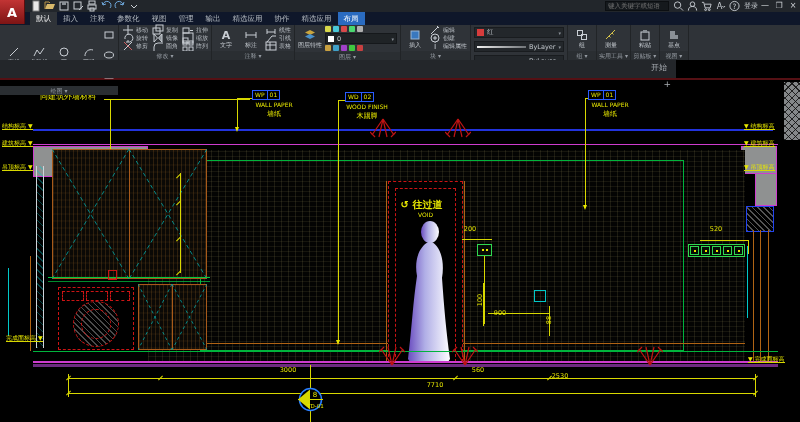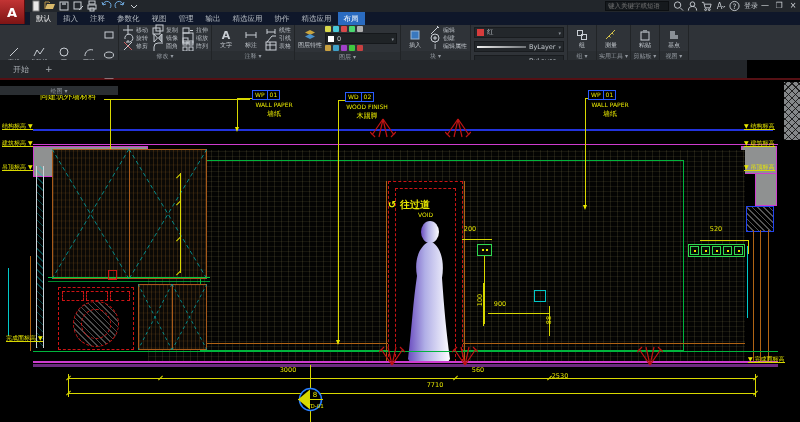--- a/index.html
+++ b/index.html
@@ -34,21 +34,21 @@
   .layercol{display:flex;flex-direction:column;gap:1px;}
   .tinyrow{display:flex;gap:2px;}
   .tinysq{width:6px;height:6px;border-radius:1px;}
   .layerdd{width:66px;height:9px;background:#1f2326;border:1px solid #15181b;color:#d0d4d8;font-size:6.5px;display:flex;align-items:center;gap:3px;padding:0 2px;}
   .layerdd .sw{width:6px;height:6px;background:#fff;}
   .proprow{width:84px;height:9px;background:#23272b;border:1px solid #191c1f;display:flex;align-items:center;gap:3px;padding:0 2px;color:#c3c8cd;font-size:6.5px;margin:1px 0;}
   .proprow .sw{width:7px;height:7px;}
   .proprow .lnprev{flex:1;height:2px;background:linear-gradient(90deg,#f0f0f0,#707478);}
   .caret{color:#8a9096;font-size:5px;margin-left:auto;}
   
-  #filetabs{position:absolute;top:60px;left:0;width:747px;height:18px;background:#23262a;display:flex;align-items:center;padding-left:4px;box-sizing:border-box;gap:2px;z-index:3;}
+  #filetabs{position:absolute;top:60px;left:0;width:676px;height:18px;background:#23262a;display:flex;align-items:flex-end;padding-left:4px;box-sizing:border-box;gap:2px;z-index:3;flex-direction:column;}
   .ftab{height:15px;line-height:15px;font-size:8px;padding:0 9px;color:#a9aeb4;white-space:nowrap;}
   .ftab.active{background:#3b4147;color:#f0f0f0;}
   .ftab .x{margin-left:5px;color:#c6cacd;}
   .fadd{height:15px;line-height:14px;font-size:9px;color:#a9aeb4;padding:0 5px;}
   
   #canvas{position:absolute;top:78px;left:0;width:800px;height:344px;background:#000;overflow:hidden;}
   .abs{position:absolute;}
   .cadtext{position:absolute;color:#e8e800;white-space:nowrap;}
   .dimt{position:absolute;color:#e2e200;font-size:6.5px;text-align:center;white-space:nowrap;}
   .dimt.rot{transform:rotate(-90deg);}
@@ -510,21 +510,21 @@
       <linearGradient id="pg" x1="0" y1="0" x2="1" y2="0">
         <stop offset="0" stop-color="#6a4cc0"></stop>
           <stop offset="0.4" stop-color="#b0aee6"></stop>
           <stop offset="1" stop-color="#fdfdff"></stop>
       </linearGradient>
     </defs>
     <ellipse cx="32" cy="14" rx="9" ry="11" fill="url(#pg)"></ellipse>
     <path d="M32,23 C21,28 16,42 19,58 C15,84 14,108 10,141 L12,144 L50,144 L52,141 C48,112 46,88 44,60 C47,42 42,27 32,23 Z" fill="url(#pg)"></path>
   </svg>
 
-  <div class="cadtext" style="left:388px;top:120px;width:67px;text-align:left;font-size:10px;font-weight:bold;"><span>↺</span> <span>往过道</span></div>
+  <div class="cadtext" style="left:388px;top:120px;width:67px;text-align:center;font-size:10px;font-weight:bold;"><span>↺</span> <span>往过道</span></div>
   <div class="cadtext" style="left:388px;top:133px;width:75px;text-align:center;font-size:6px;">VOID</div>
 
   <div class="cadtext" style="left:40px;top:13px;font-size:8px;">同建筑外墙材料</div>
   <div class="abs yl" style="left:104px;top:21px;width:146px;height:1px;"></div>
   <div class="abs yl" style="left:110px;top:21px;width:1px;height:140px;"></div>
   <div class="arrdn" style="left:108px;top:161px;"></div>
 
   <div class="abs" style="left:52px;top:71px;width:155px;height:202px;">
     <div class="abs wood" style="left:0;top:0;width:155px;height:130px;border:1px solid #a85a1a;box-sizing:border-box;"></div>
     <div class="abs" style="left:77px;top:0;width:1px;height:130px;background:#a85a1a"></div>
@@ -677,21 +677,21 @@
       <div class="lvl" style="left: 748px; top: 277px;">▼ 完成面标高</div>
     </div>
   <div id="dimslayer">
       <div class="dimt" style="left: 273px; top: 288px; width: 30px;">3000</div>
       <div class="dimt" style="left: 463px; top: 288px; width: 30px;">560</div>
       <div class="dimt" style="left: 545px; top: 294px; width: 30px;">2530</div>
       <div class="dimt" style="left: 420px; top: 303px; width: 30px;">7710</div>
       <div class="dimt" style="left: 455px; top: 147px; width: 30px;">200</div>
       <div class="dimt" style="left: 701px; top: 147px; width: 30px;">520</div>
       <div class="dimt rot" style="left: 465px; top: 218px; width: 30px;">100</div>
-      <div class="dimt" style="left: 485px; top: 222px; width: 30px;">900</div>
+      <div class="dimt" style="left: 485px; top: 231px; width: 30px;">900</div>
       <div class="dimt rot" style="left: 534px; top: 238px; width: 30px;">88</div>
     </div>
   <div id="fanslayer">
       <svg width="26" height="20" viewBox="0 0 26 20" class="abs" style="left: 370px; top: 40px;">
         <g stroke="#c01414" stroke-width="1.2" fill="none">
           <line x1="13" y1="1" x2="2" y2="17"></line>
           <line x1="13" y1="1" x2="9" y2="19"></line>
           <line x1="13" y1="1" x2="17" y2="19"></line>
           <line x1="13" y1="1" x2="24" y2="17"></line>
           <line x1="0" y1="14" x2="5" y2="19"></line>

